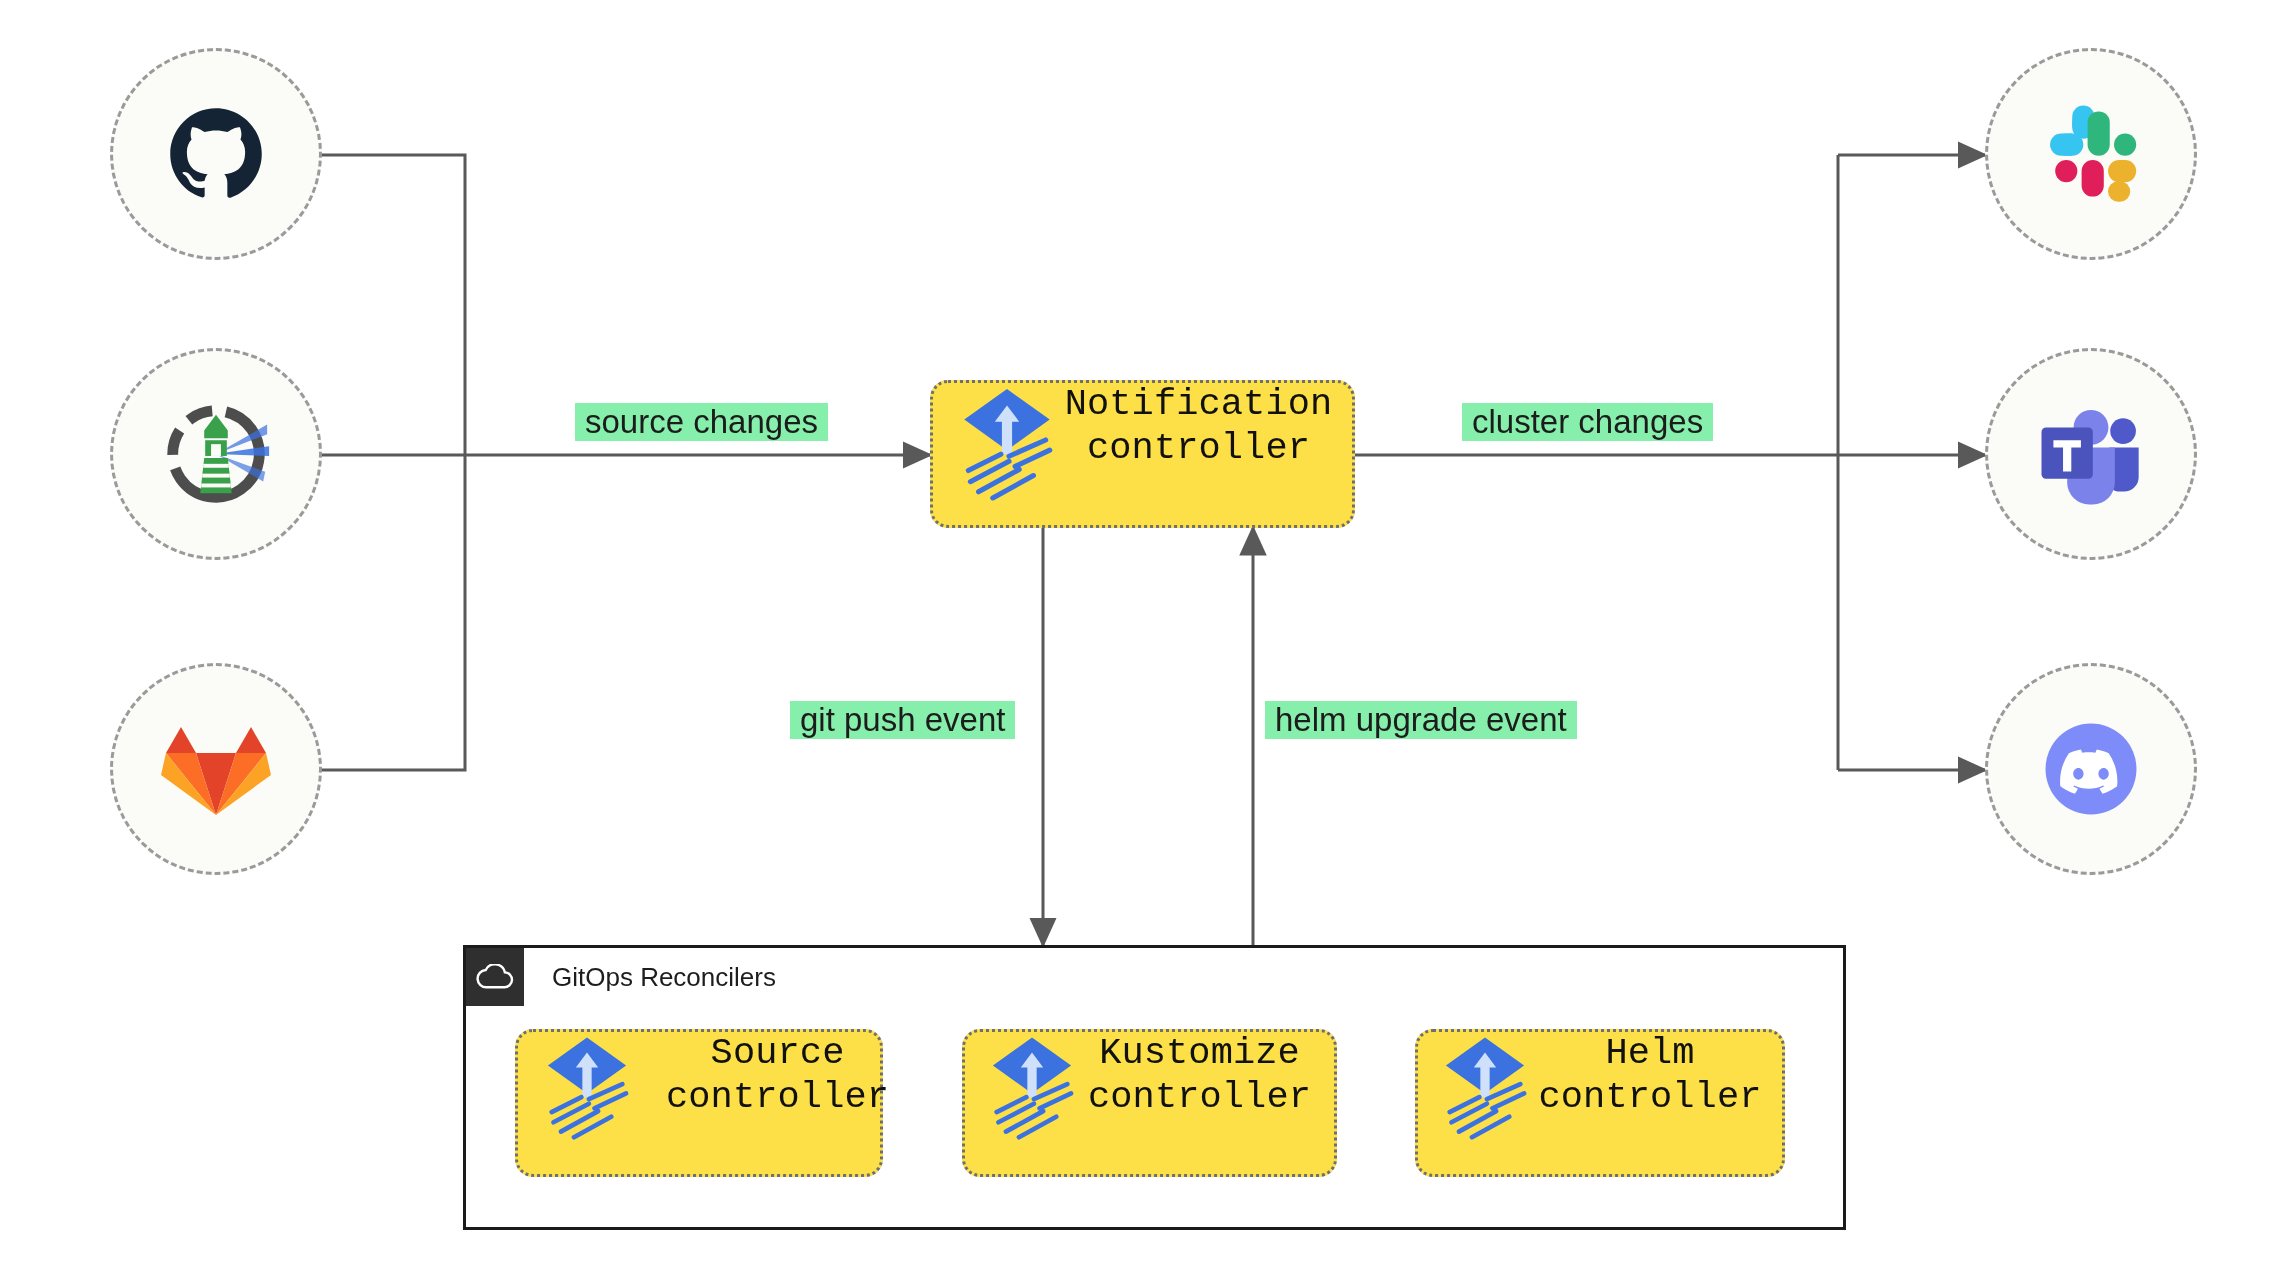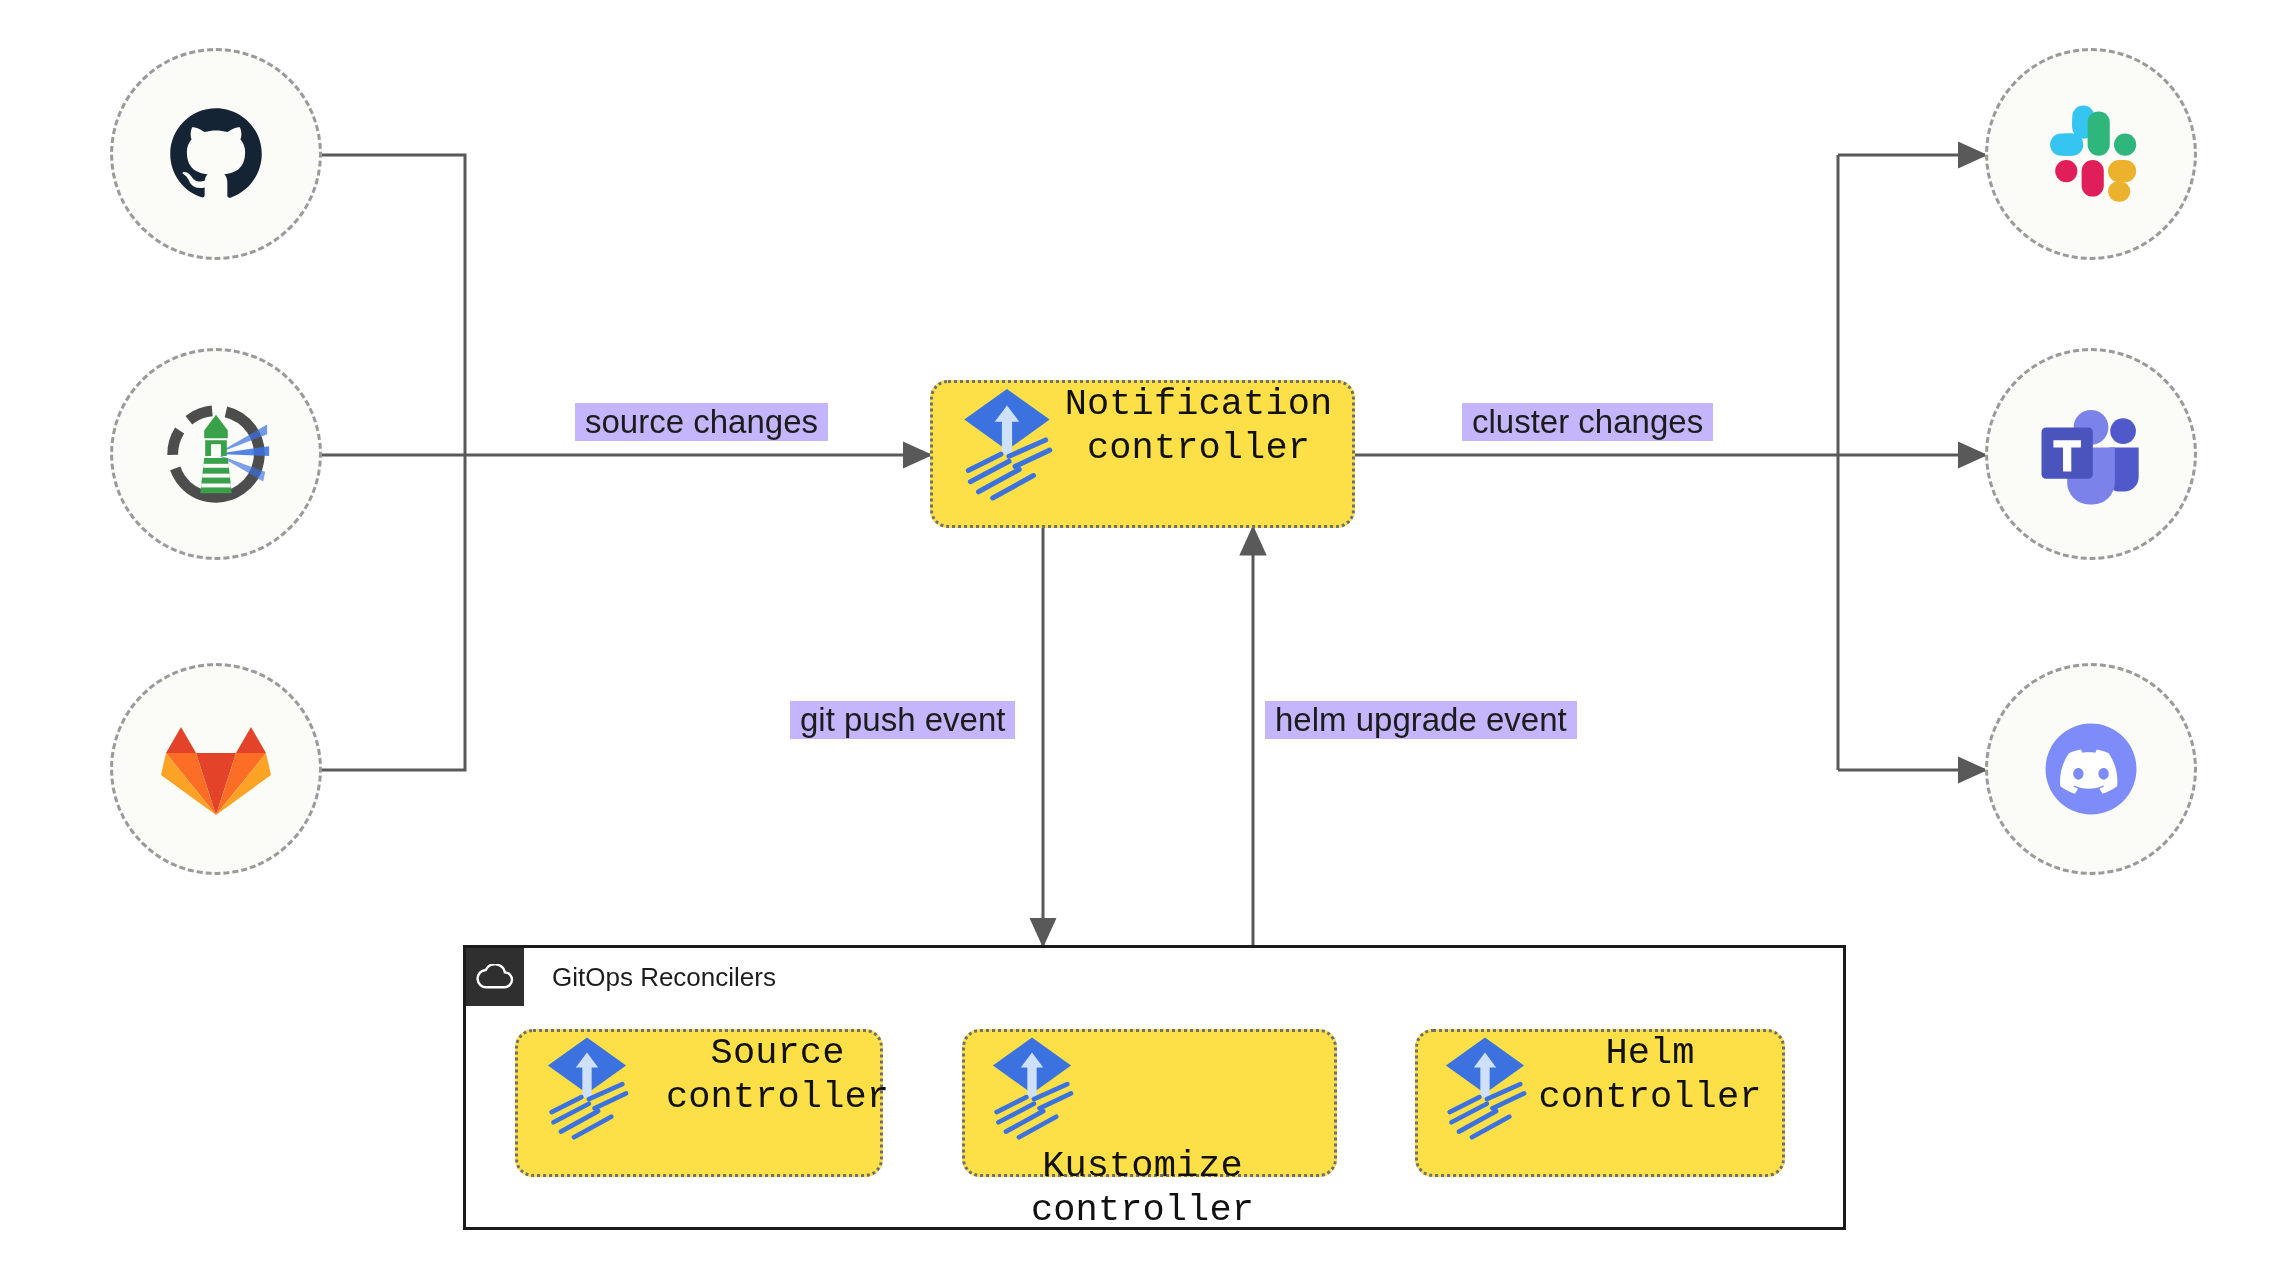--- a/index.html
+++ b/index.html
@@ -97,21 +97,21 @@
     padding-left: 28px;
     white-space: nowrap;
   }
 
   
   .edge-label {
     position: absolute;
     font-size: 33px;
     color: #1c1c1c;
     white-space: nowrap;
-    background: #c4b5fd;
+    background: #86efac;
     padding: 0 10px;
   }
 </style>
 </head>
 <body>
 
 <div id="canvas">
 
   <svg class="edges" viewBox="0 0 2292 1284">
     <defs>
@@ -270,21 +270,21 @@
           <path d="M36 113 L76 91"></path>
           <path d="M52 72 L88 56"></path>
           <path d="M58 82 L92 66"></path>
         </g>
       </svg>
     </span>
     <span class="node-label">Source
 controller</span>
   </div>
 
-  <div class="node-box" style="left:962px; top:1029px; width:375px; height:148px;flex-direction:column;">
+  <div class="node-box" style="left:962px; top:1029px; width:375px; height:148px;">
     <span class="node-icon">
       <svg width="94" height="108" viewBox="0 0 100 116" style="margin-left:20px;">
         <path fill="#3b72e0" d="M50 6 L92 36 L50 66 L8 36 Z"></path>
         <path fill="#cfe0fb" d="M50 22 L62 38 L55 38 L55 70 L45 70 L45 38 L38 38 Z"></path>
         <g stroke="#3b72e0" stroke-width="5" fill="none" stroke-linecap="round">
           <path d="M12 86 L44 70"></path>
           <path d="M14 97 L52 77"></path>
           <path d="M22 107 L62 85"></path>
           <path d="M36 113 L76 91"></path>
           <path d="M52 72 L88 56"></path>

